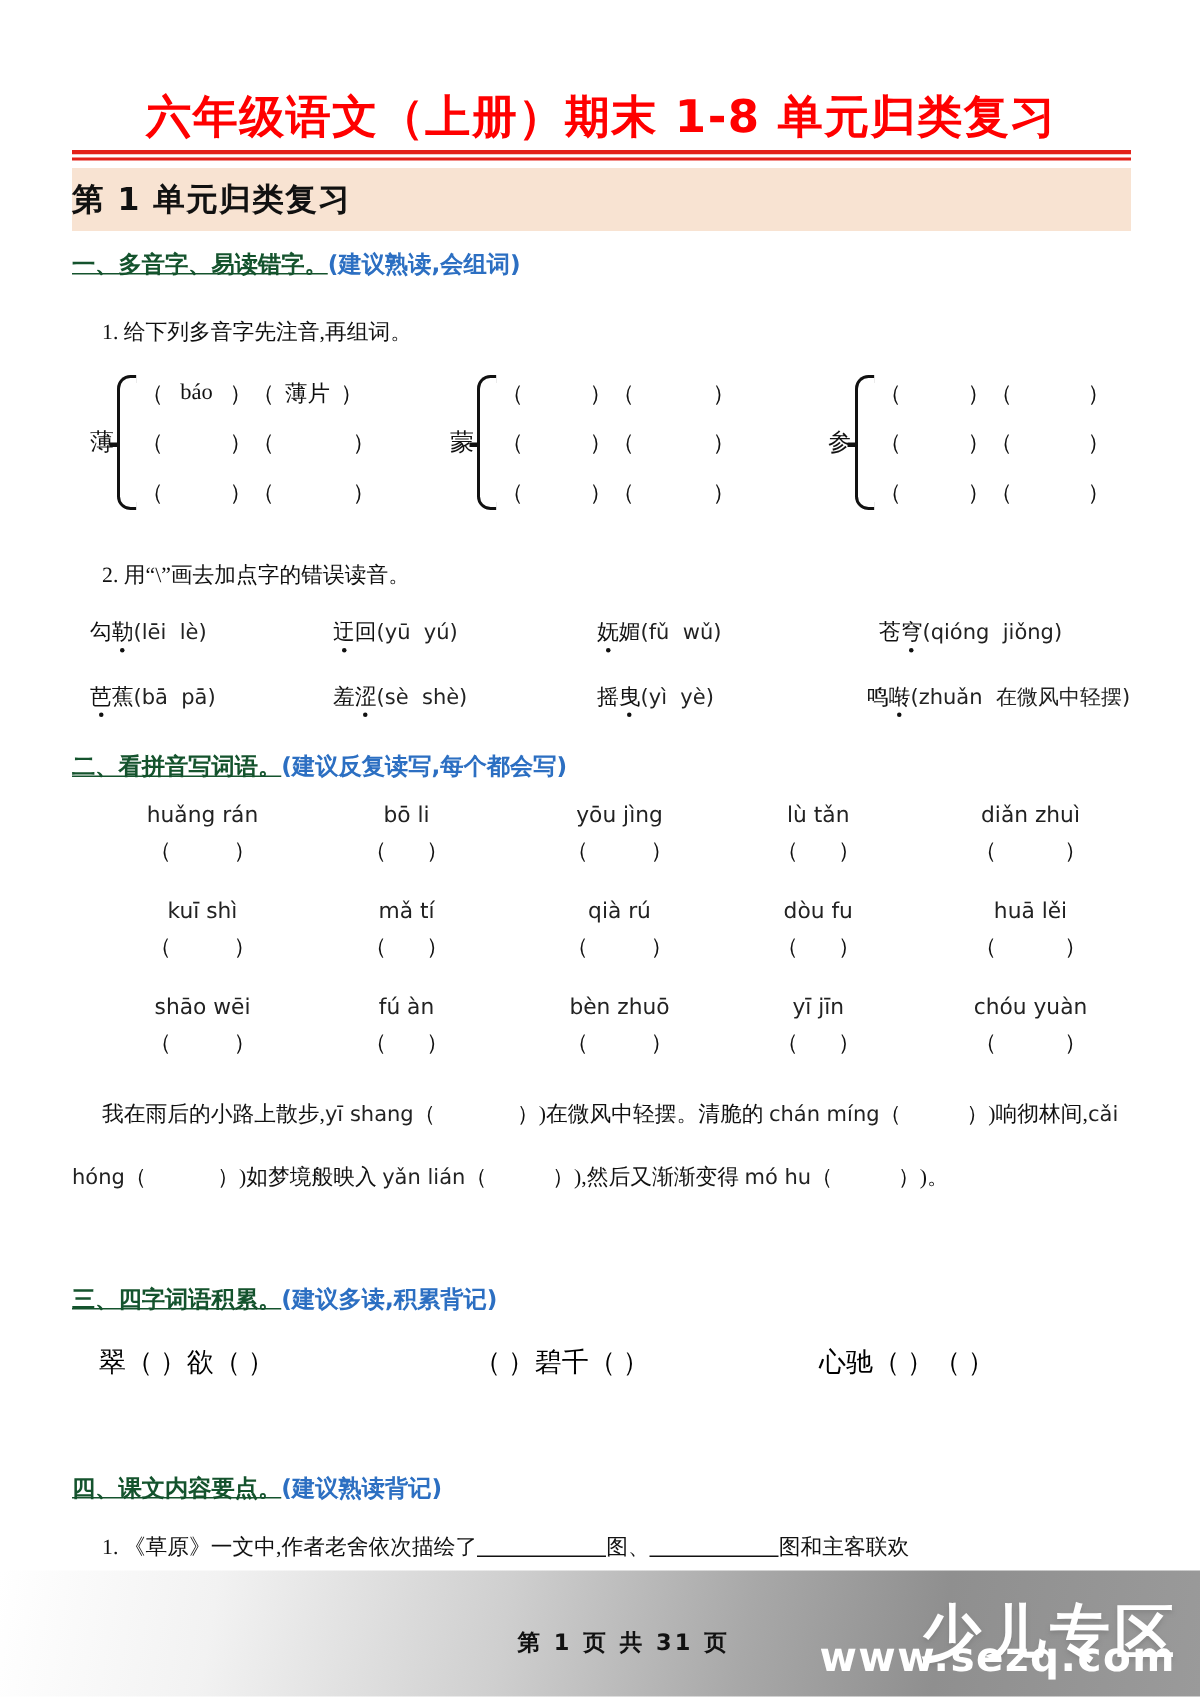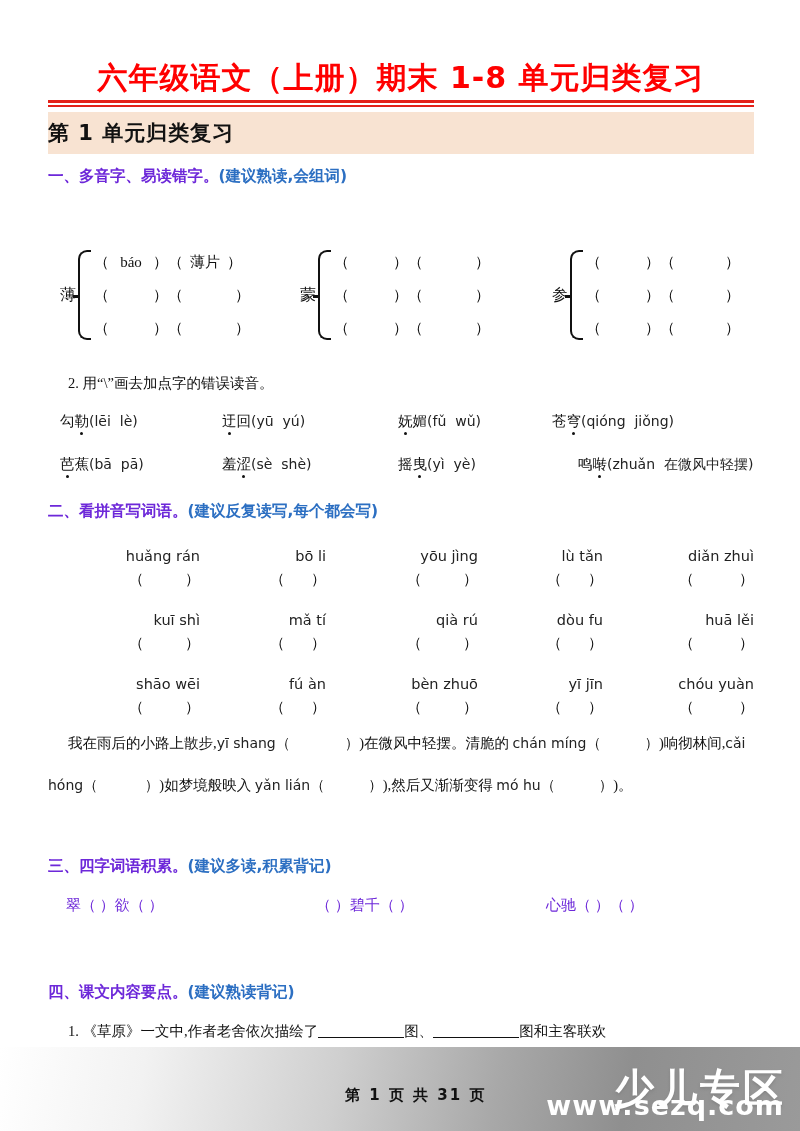--- a/index.html
+++ b/index.html
@@ -33,21 +33,21 @@
     color:#111;font-weight:bold;font-size:21px;letter-spacing:1px;
     font-family:"DejaVu Sans","Liberation Sans",sans-serif;
   }
 
   
   .sec-head{
     position:absolute;left:48px;white-space:nowrap;
     font-family:"DejaVu Sans","Liberation Sans",sans-serif;
     font-weight:bold;font-size:15.5px;
   }
-  .sec-head .t{color:#6d28d9;}
+  .sec-head .t{color:#14532d;text-decoration:underline;}
   .sec-head .h{color:#2C6FC2;}
 
   
   .qline{
     position:absolute;white-space:nowrap;color:#111;
     font-family:"Liberation Serif","DejaVu Serif",serif;
     font-size:14.5px;
   }
   .py{font-family:"DejaVu Sans","Liberation Sans",sans-serif;font-size:14px;color:#222;}
 
@@ -79,40 +79,40 @@
 
   
   .dot{position:relative;display:inline-block;}
   .dot:after{
     content:"";position:absolute;left:50%;bottom:-4px;margin-left:-1.5px;
     width:3px;height:3px;border-radius:50%;background:#111;
   }
 
   
   .pyrow{position:absolute;left:48px;width:706px;height:46px;}
-  .pycell{position:absolute;text-align:right;margin-top:12px;}
+  .pycell{position:absolute;text-align:center;}
   .pycell .p{
     font-family:"DejaVu Sans","Liberation Sans",sans-serif;
     font-size:14.5px;color:#222;white-space:nowrap;display:block;
   }
   .pycell .b{
     font-size:15px;color:#111;display:block;margin-top:6px;
     font-family:"Liberation Serif","DejaVu Serif",serif;white-space:nowrap;
   }
 
   
   .para{
     position:absolute;left:48px;width:712px;color:#111;
     font-size:14.5px;line-height:42px;
     font-family:"Liberation Serif","DejaVu Serif",serif;
   }
   .para .py{font-size:14px;}
 
   
-  .idrow{position:absolute;left:48px;width:706px;height:38px;font-size:15px;color:#6d28d9;}
+  .idrow{position:absolute;left:48px;width:706px;height:38px;font-size:18px;color:#000000;}
   .idcell{position:absolute;white-space:nowrap;}
 
   
   .ul{display:inline-block;border-bottom:1.4px solid #111;height:14px;vertical-align:-2px;}
 
   
   .footer{
     position:absolute;left:0;bottom:0;width:800px;height:84px;
     background:linear-gradient(100deg,#ffffff 0%,#f2f2f2 18%,#cfcfcf 42%,#a8a8a8 62%,#8f8f8f 78%,#9a9a9a 100%);
   }
@@ -146,20 +146,21 @@
   </div>
 
   <div class="banner">
     <span>第 1 单元归类复习</span>
   </div>
 
   <div class="sec-head" style="top:166px">
     <span class="t">一、多音字、易读错字。</span><span class="h">(建议熟读,会组词)</span>
   </div>
 
+  <div class="qline" style="left:68px;top:212px">1. 给下列多音字先注音,再组词。</div>
 
   <div class="brace-group" style="left:60px;top:250px">
     <div class="bg-char">薄</div>
     <div class="bg-brace"></div>
     <div class="bg-rows">
       <div class="bg-row">
         （<span class="paren" style="width:44px">báo</span>）（<span class="paren" style="width:44px">薄片</span>）
       </div>
       <div class="bg-row">
         （<span class="paren" style="width:44px"></span>）（<span class="paren" style="width:52px"></span>）
@@ -206,21 +207,21 @@
 
   <div class="qline" style="left:60px;top:412px">
     <span>勾</span><span class="dot">勒</span><span class="py">(<span>lēi</span>&nbsp;&nbsp;<span>lè</span>)</span>
   </div>
   <div class="qline" style="left:222px;top:412px">
     <span class="dot">迂</span><span>回</span><span class="py">(<span>yū</span>&nbsp;&nbsp;<span>yú</span>)</span>
   </div>
   <div class="qline" style="left:398px;top:412px">
     <span class="dot">妩</span><span>媚</span><span class="py">(<span>fǔ</span>&nbsp;&nbsp;<span>wǔ</span>)</span>
   </div>
-  <div class="qline" style="left:552px;top:412px">
+  <div class="qline" style="left:586px;top:412px">
     <span>苍</span><span class="dot">穹</span><span class="py">(<span>qióng</span>&nbsp;&nbsp;<span>jiǒng</span>)</span>
   </div>
 
   <div class="qline" style="left:60px;top:455px">
     <span class="dot">芭</span><span>蕉</span><span class="py">(<span>bā</span>&nbsp;&nbsp;<span>pā</span>)</span>
   </div>
   <div class="qline" style="left:222px;top:455px">
     <span>羞</span><span class="dot">涩</span><span class="py">(<span>sè</span>&nbsp;&nbsp;<span>shè</span>)</span>
   </div>
   <div class="qline" style="left:398px;top:455px">

